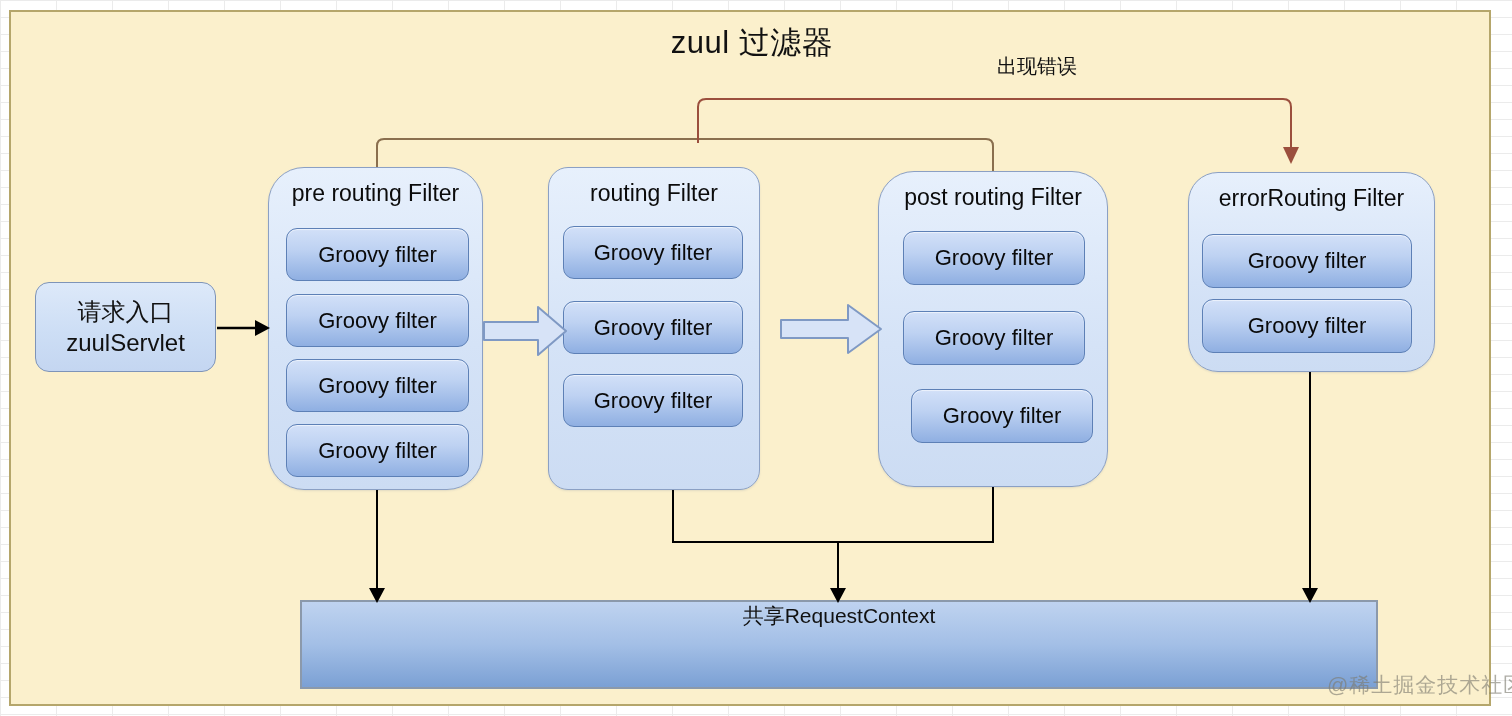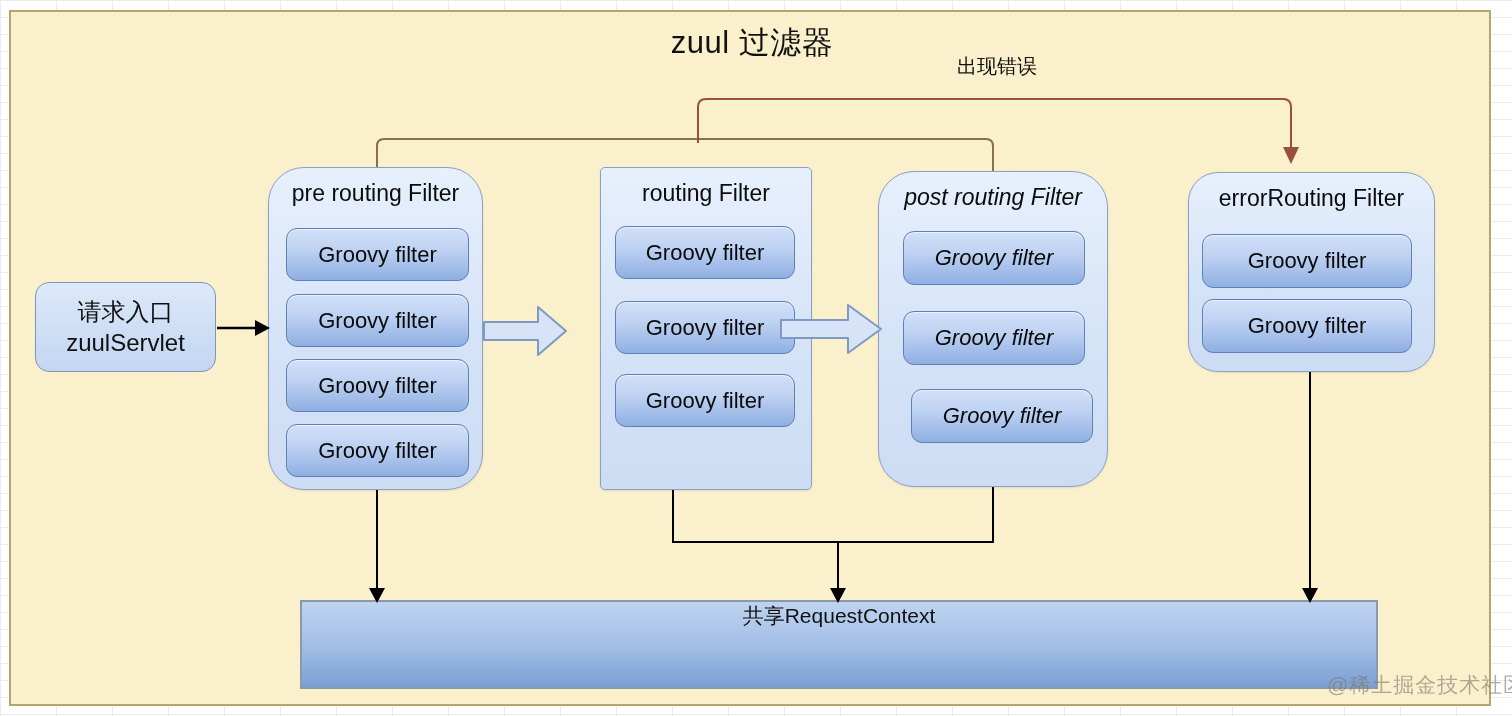--- a/index.html
+++ b/index.html
@@ -19,21 +19,21 @@
     position:absolute;left:9px;top:10px;width:1482px;height:696px;
     background:#fbf0cc;border:2px solid #b5a66b;box-sizing:border-box;
   }
 
   .diagram-title{
     position:absolute;left:9px;top:22px;width:1486px;
     text-align:center;font-size:31px;color:#111;letter-spacing:.5px;
   }
   .error-label{
     position:absolute;left:957px;top:53px;width:160px;
-    text-align:left;font-size:20px;color:#111;
+    text-align:center;font-size:20px;color:#111;
   }
 
   .entry-box{
     position:absolute;left:35px;top:282px;width:181px;height:90px;
     border:1.5px solid #7e94b8;border-radius:14px;box-sizing:border-box;
     background:linear-gradient(180deg,#dde9f9 0%,#cddef5 55%,#c4d6f1 100%);
     display:flex;flex-direction:column;align-items:center;justify-content:center;
     font-size:24px;color:#111;line-height:31px;
   }
 
@@ -50,22 +50,22 @@
   .btn{
     position:absolute;box-sizing:border-box;
     border:1.5px solid #5d80b6;border-radius:11px;
     background:linear-gradient(180deg,#d2e0f8 0%,#bed2f2 40%,#8fafe2 100%);
     display:flex;align-items:center;justify-content:center;
     font-size:22px;color:#0a0a0a;
     box-shadow:inset 0 1px 1px rgba(255,255,255,.6);
   }
 
   #g-pre    {left:268px;top:167px;width:215px;height:323px;border-radius:36px;padding-left:41px;}
-  #g-routing{left:600px;top:167px;width:212px;height:323px;border-radius:5px;}
-  #g-post   {left:878px;top:171px;width:230px;height:316px;border-radius:36px;font-style:italic;}
+  #g-routing{left:548px;top:167px;width:212px;height:323px;border-radius:20px;}
+  #g-post   {left:878px;top:171px;width:230px;height:316px;border-radius:36px;}
   #g-error  {left:1188px;top:172px;width:247px;height:200px;border-radius:30px;}
 
   .context-bar{
     position:absolute;left:300px;top:600px;width:1078px;height:89px;
     box-sizing:border-box;border:2px solid #8b99ab;
     background:linear-gradient(180deg,#bfd3f0 0%,#a3bfe6 50%,#7ba0d4 100%);
     display:flex;justify-content:center;
     font-size:21px;color:#111;
   }
 

